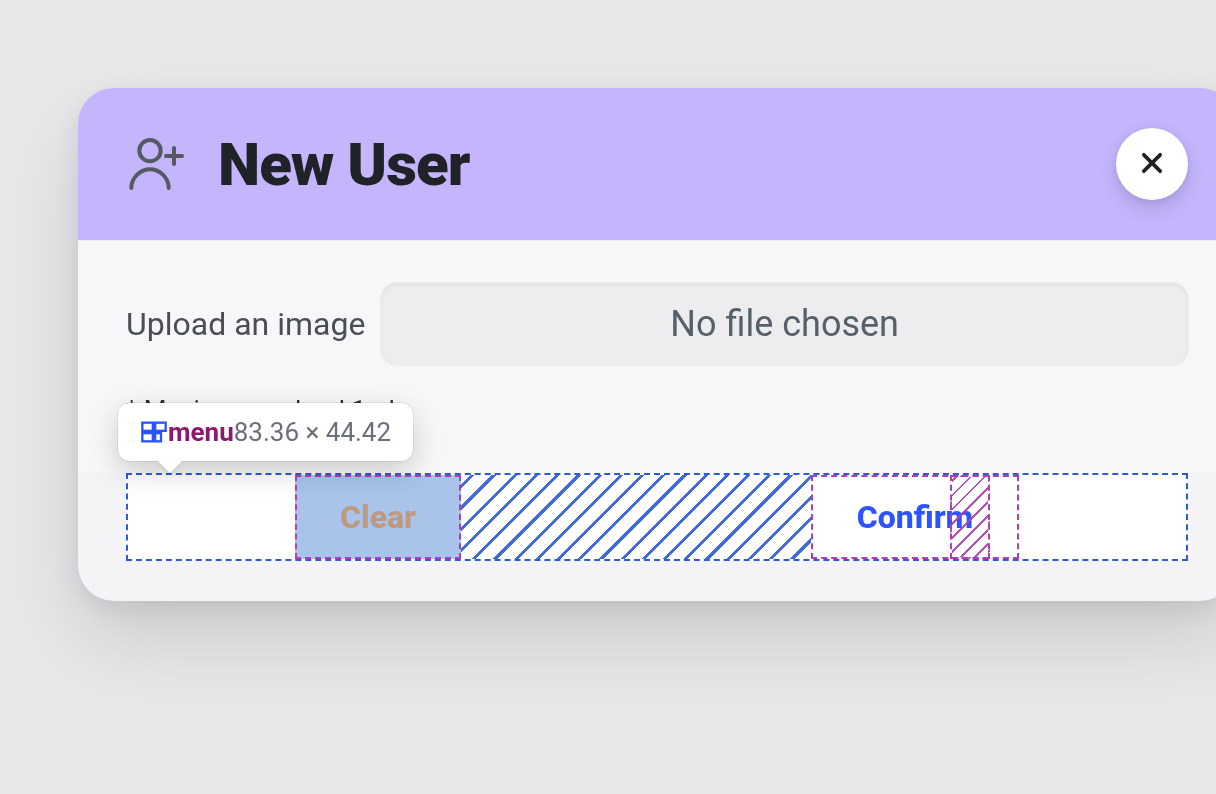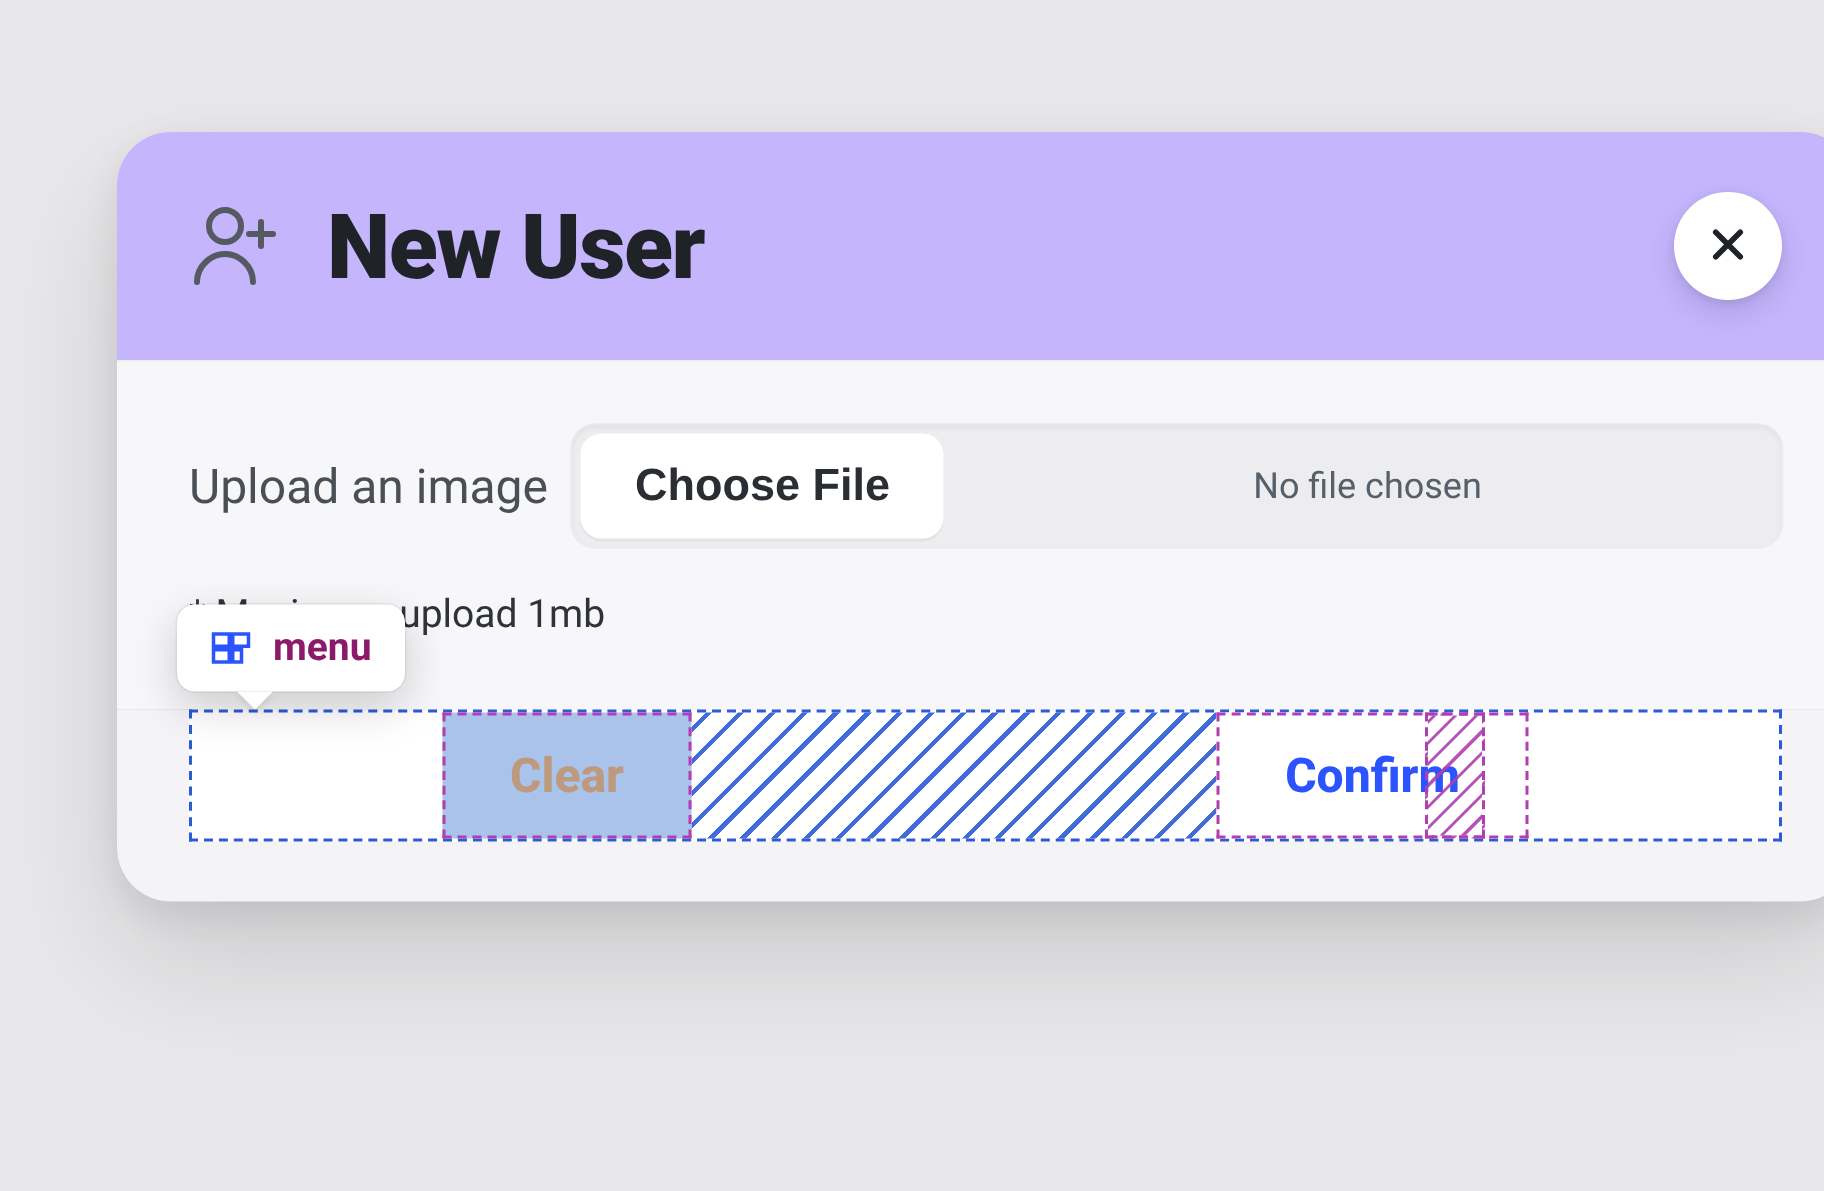--- a/index.html
+++ b/index.html
@@ -93,21 +93,21 @@
     font-weight: 800;
     color: #2a2e33;
     cursor: pointer;
     box-shadow: 0 2px 0 rgba(0,0,0,0.04);
   }
   .file-status {
     flex: 1 1 auto;
     display: flex;
     align-items: center;
     justify-content: center;
-    font-size: 24px;
+    font-size: 36px;
     color: #55606b;
   }
   .hint {
     margin-top: 30px;
     font-size: 26px;
     color: #2f3338;
     padding-bottom: 48px;
   }
   
   .footer {
@@ -179,21 +179,21 @@
   .devtip {
     position: absolute;
     left: 40px;
     top: -70px;
     background: #fff;
     border-radius: 12px;
     box-shadow: 0 10px 30px rgba(0,0,0,0.18), 0 0 0 1px rgba(0,0,0,0.06);
     padding: 14px 22px;
     display: flex;
     align-items: center;
-    gap: 14px;
+    gap: 0;
     font-size: 26px;
     z-index: 5;
   }
   .devtip::after {
     content: "";
     position: absolute;
     left: 40px;
     bottom: -12px;
     width: 0; height: 0;
     border-left: 12px solid transparent;
@@ -228,39 +228,39 @@
             <line x1="19" y1="5" x2="5" y2="19"></line>
           </svg>
         </span>
       </button>
     </div>
 
     <div class="card-body">
       <div class="upload-row">
         <span class="upload-label">Upload an image</span>
         <div class="file-picker">
-          <button class="choose-file">Choose File</button>
           <span class="file-status">No file chosen</span>
         </div>
       </div>
       <div class="hint">* Maximum upload 1mb</div>
     </div>
 
     <div class="footer">
 
       <div class="devtip">
         <span class="el-icon">
           <svg viewBox="0 0 24 24" fill="none" stroke="currentColor" stroke-width="2">
             <rect x="2" y="4" width="9" height="7"></rect>
             <rect x="13" y="4" width="9" height="7"></rect>
             <rect x="2" y="13" width="9" height="7"></rect>
             <rect x="13" y="13" width="5" height="7"></rect>
           </svg>
         </span>
         <span class="el-name">menu</span>
+        <span class="el-dims">83.36 × 44.42</span>
       </div>
 
       <div class="menu-row">
         <div class="menu-item clear-btn">Clear</div>
         <div class="menu-item spacer"></div>
         <div class="flex-gap-stripes g1"></div>
         <div class="menu-item confirm-btn">Confirm</div>
       </div>
     </div>
 

